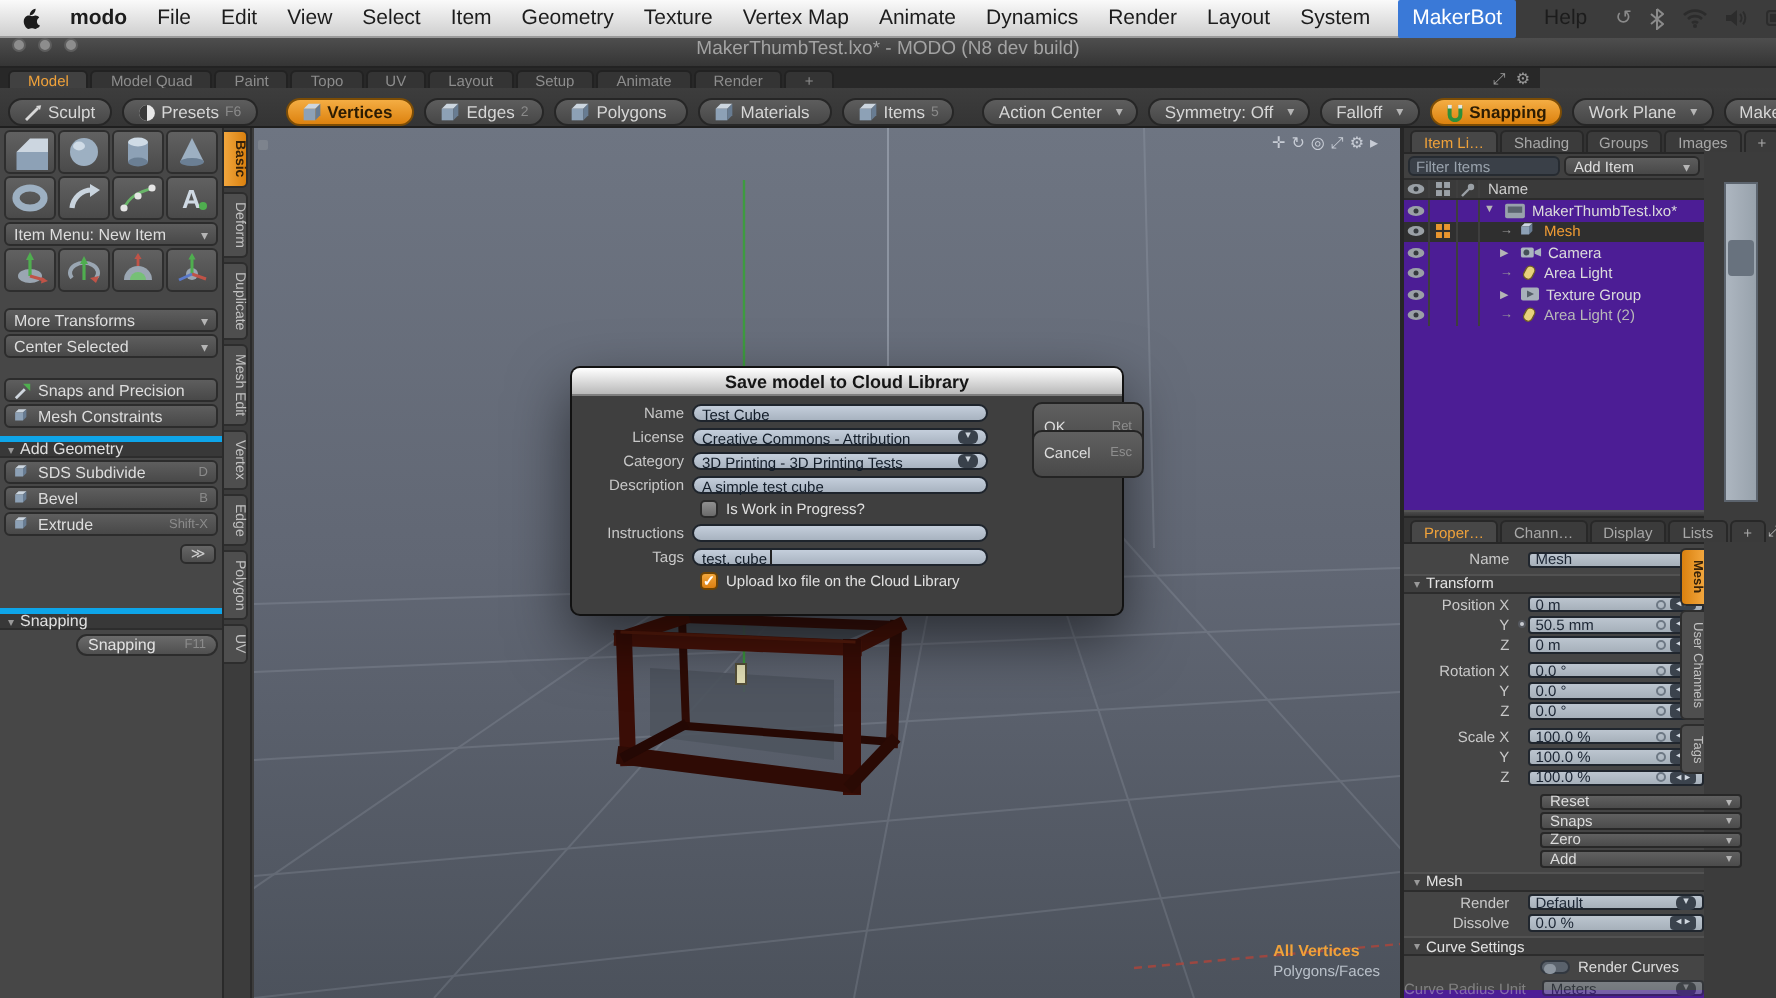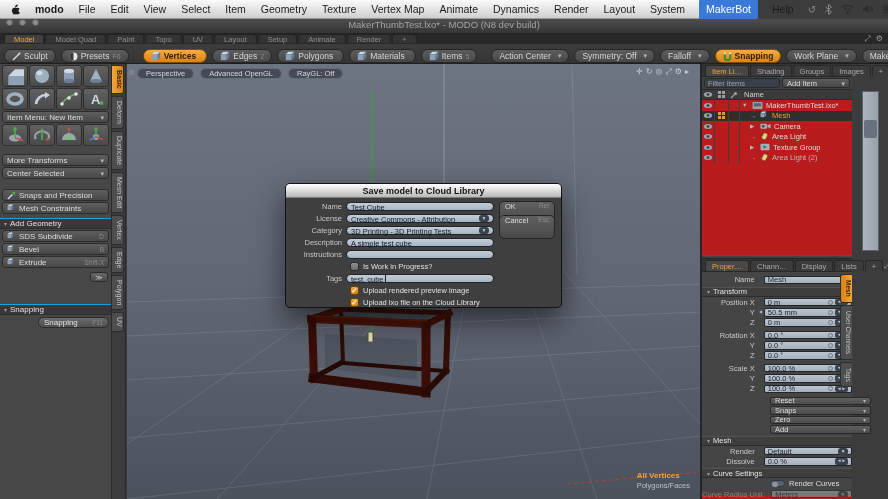--- a/index.html
+++ b/index.html
@@ -17,22 +17,22 @@
   .menu-item.active{background:#3a79d7;color:#fff;padding:0 7px;border-radius:1px}
   .mb-status{margin-left:auto;display:flex;align-items:center;gap:9px}
 
   
   .titlebar{position:absolute;left:0;top:19px;width:888px;height:15px;
     background:linear-gradient(#4e4e4e,#353535);border-bottom:1px solid #232323;display:flex;align-items:flex-start}
   .tl{width:7px;height:7px;border-radius:50%;background:#8d8d8d;border:1px solid #5d5d5d;margin-left:6px}
   .win-title{position:absolute;left:0;right:0;text-align:center;font-size:9.5px;color:#a3a3a3}
 
   
-  .tabsrow{position:absolute;left:0;top:34px;width:888px;height:10px;background:#282828;
-    display:flex;align-items:flex-start;padding-left:4px;gap:1px}
+  .tabsrow{position:absolute;left:0;top:34px;width:770px;height:10px;background:#282828;
+    display:flex;align-items:center;padding-left:4px;gap:1px}
   .ltab{font-size:7.5px;color:#8d8d8d;background:#343434;border:1px solid #222;border-bottom:none;
     border-radius:3px 3px 0 0;padding:0 9px;height:9px;line-height:9px}
   .ltab.active{color:#f0a23a;background:#414141}
   .tabsrow .corner{margin-left:auto;margin-right:5px;color:#999;font-size:8px;line-height:9px;display:flex;gap:5px}
 
   
   .toolbar{position:absolute;left:0;top:44px;width:888px;height:20px;background:linear-gradient(#3d3d3d,#343434);
     border-bottom:1px solid #1f1f1f;display:flex;align-items:flex-end;gap:5px;padding:0 4px;font-size:8.5px}
   .tbtn{height:14px;background:linear-gradient(#5d5d5d,#474747);border:1px solid #262626;border-radius:8px;
     display:flex;align-items:center;gap:3px;padding:0 7px;color:#d6d6d6;white-space:nowrap}
@@ -45,21 +45,21 @@
   
   .toolbox{position:absolute;left:0;top:64px;width:112px;height:435px;background:#474747;
     border-right:1px solid #2a2a2a;display:flex;flex-direction:column;font-size:8px}
   .icon-row{display:flex;gap:1px;margin:1px 2px 0 2px}
   .icon-btn{flex:1;height:22px;background:linear-gradient(#616161,#4a4a4a);border:1px solid #2e2e2e;
     border-radius:3px;display:flex;align-items:center;justify-content:center}
   .tool-drop,.tool-btn{height:12px;margin:1px 2px 0 2px;background:linear-gradient(#5e5e5e,#484848);
     border:1px solid #2c2c2c;border-radius:3px;display:flex;align-items:center;gap:3px;padding:0 4px;color:#ddd}
   .tool-drop .caret-r{margin-left:auto}
   .caret-r::after{content:"▾";font-size:7px;color:#b5b5b5}
-  .tool-hdr{height:11px;margin-top:4px;background:#383838;border-top:1px solid #0ea5e9;border-bottom:1px solid #2d2d2d;
+  .tool-hdr{height:11px;margin-top:4px;background:#383838;border-top:3px solid #0ea5e9;border-bottom:1px solid #2d2d2d;
     display:flex;align-items:center;gap:3px;padding:0 4px;color:#e0e0e0}
   .tool-hdr::before{content:"▾";font-size:6px;color:#999}
   .tool-btn .key{margin-left:auto;color:#8b8b8b;font-size:6.5px}
   .more-row{display:flex;justify-content:flex-end;margin:4px 3px 0 0}
   .more-btn{width:18px;height:10px;background:linear-gradient(#666,#4d4d4d);border:1px solid #2c2c2c;
     border-radius:3px;color:#ccc;font-size:7px;text-align:center;line-height:9px}
   .snap-btn{height:11px;margin:2px 2px 0 38px;background:linear-gradient(#6a6a6a,#4f4f4f);border:1px solid #2c2c2c;
     border-radius:6px;display:flex;align-items:center;padding:0 5px;color:#e2e2e2}
   .snap-btn .key{margin-left:auto;color:#8b8b8b;font-size:6.5px}
 
@@ -92,27 +92,27 @@
   .dfield{width:148px;height:9.5px;background:linear-gradient(#c4cedb,#a8b3c0);border:1px solid #1e242c;
     border-radius:5px;font-size:7.5px;color:#121c28;padding:0 4px;display:flex;align-items:flex-start;white-space:nowrap}
   .dcaret{margin-left:auto;width:10px;height:7px;background:#39414b;border-radius:3px;color:#cdd4dc;
     font-size:5.5px;line-height:7px;text-align:center}
   .dcaret::after{content:"▾"}
   .dcheck{margin-left:58px;display:flex;align-items:center;gap:4px;font-size:7.5px;color:#e0e0e0}
   .cb{width:9px;height:9px;border-radius:2.5px;background:linear-gradient(#909090,#6a6a6a);
     border:1px solid #2a2a2a;color:#fff;font-size:7.5px;line-height:8px;text-align:center;font-weight:bold}
   .cb.checked{background:linear-gradient(#f3a73c,#dc7f10);border-color:#6d4304}
   .cb.checked::after{content:"✓"}
-  .dbtn{position:absolute;left:213px;width:56px;height:24px;background:linear-gradient(#606060,#494949);
-    border:1px solid #242424;border-radius:5px;display:flex;padding:0 5px;font-size:7.5px;color:#ddd}
+  .dbtn{position:absolute;left:230px;width:56px;height:24px;background:linear-gradient(#606060,#494949);
+    border:1px solid #242424;border-radius:5px;display:flex;align-items:center;padding:0 5px;font-size:7.5px;color:#ddd}
   .dbtn .key{margin-left:auto;color:#8e8e8e;font-size:6.5px}
   .caret-cursor{width:1px;height:7px;background:#222;margin-left:1px}
 
   
-  .rpanel{position:absolute;left:700px;top:64px;width:152px;height:435px;background:#b91c1c;border-left:2px solid #262626}
+  .rpanel{position:absolute;left:700px;top:64px;width:152px;height:435px;background:#4c1d95;border-left:2px solid #262626}
   .ptabs{height:13px;background:#333;border-bottom:1px solid #272727;display:flex;align-items:flex-end;
     padding-left:3px;gap:1px}
   .ptab{font-size:7.5px;color:#a8a8a8;background:#3b3b3b;border:1px solid #282828;border-bottom:none;
     border-radius:3px 3px 0 0;padding:0 6px;height:11px;line-height:11px;white-space:nowrap}
   .ptab.active{color:#f0a23a;background:#474747}
   .ptabs .picons{margin-left:auto;margin-right:3px;color:#b5b5b5;font-size:7.5px;display:flex;gap:4px;line-height:11px}
   .filter-row{height:13px;display:flex;align-items:center;gap:2px;padding:1px 2px;background:#404040;
     border-bottom:1px solid #2c2c2c}
   .filter-field{width:76px;height:10px;background:#3a4048;border:1px solid #262b31;border-radius:3px;
     color:#9aa3ad;font-size:7.5px;padding:0 3px;line-height:9px}
@@ -550,25 +550,20 @@
         <path d="M299 260 L299 329" stroke="#3a0d06" stroke-width="9"></path>
         <path d="M186 314 L299 328" stroke="#2f0b05" stroke-width="9"></path>
         <path d="M299 328 L319 307" stroke="#2a0a04" stroke-width="6"></path>
         <path d="M186 314 L214 299" stroke="#240804" stroke-width="5"></path>
         <path d="M184 252 L300 257" stroke="#5d1d0d" stroke-width="1.5"></path>
       </g>
       <rect x="241" y="268" width="5" height="10" fill="#e6e2b8" stroke="#55503a"></rect>
     </g>
   </svg>
   <span class="vp-corner"></span>
-  <div class="vp-pills">
-    <span class="vp-pill">Perspective</span>
-    <span class="vp-pill">Advanced OpenGL</span>
-    <span class="vp-pill">RayGL: Off</span>
-  </div>
   <div class="vp-ctrl"><span>✛</span><span>↻</span><span>◎</span><span>⤢</span><span>⚙</span><span>▸</span></div>
   <div class="vp-overlay">
     <div class="vp-sel">All Vertices</div>
     <div class="vp-mode">Polygons/Faces</div>
   </div>
 </div>
 
 <div class="dialog">
   <div class="dlg-title">Save model to Cloud Library</div>
   <div class="dlg-body">
@@ -592,43 +587,37 @@
           <span class="dcaret"></span>
         </span>
     </div>
     <div class="drow">
       <span class="dlabel">Description</span>
       <span class="dfield">
           <span>A simple test cube</span>
         </span>
     </div>
     <div class="drow">
+      <span class="dcheck">
+        <span class="cb"></span>
+        <span>Is Work in Progress?</span>
+      </span>
+    </div>
+    <div class="drow">
       <span class="dlabel">Instructions</span>
       <span class="dfield">
           <span></span>
         </span>
-    </div>
-    <div class="drow">
-      <span class="dcheck">
-        <span class="cb"></span>
-        <span>Is Work in Progress?</span>
-      </span>
     </div>
     <div class="drow">
       <span class="dlabel">Tags</span>
       <span class="dfield">
           <span>test, cube</span>
           <span class="caret-cursor"></span>
         </span>
-    </div>
-    <div class="drow">
-      <span class="dcheck">
-        <span class="cb checked"></span>
-        <span>Upload rendered preview image</span>
-      </span>
     </div>
     <div class="drow">
       <span class="dcheck">
         <span class="cb checked"></span>
         <span>Upload lxo file on the Cloud Library</span>
       </span>
     </div>
   </div>
   <div class="dbtn" style="top:17px">
     <span>OK</span>

